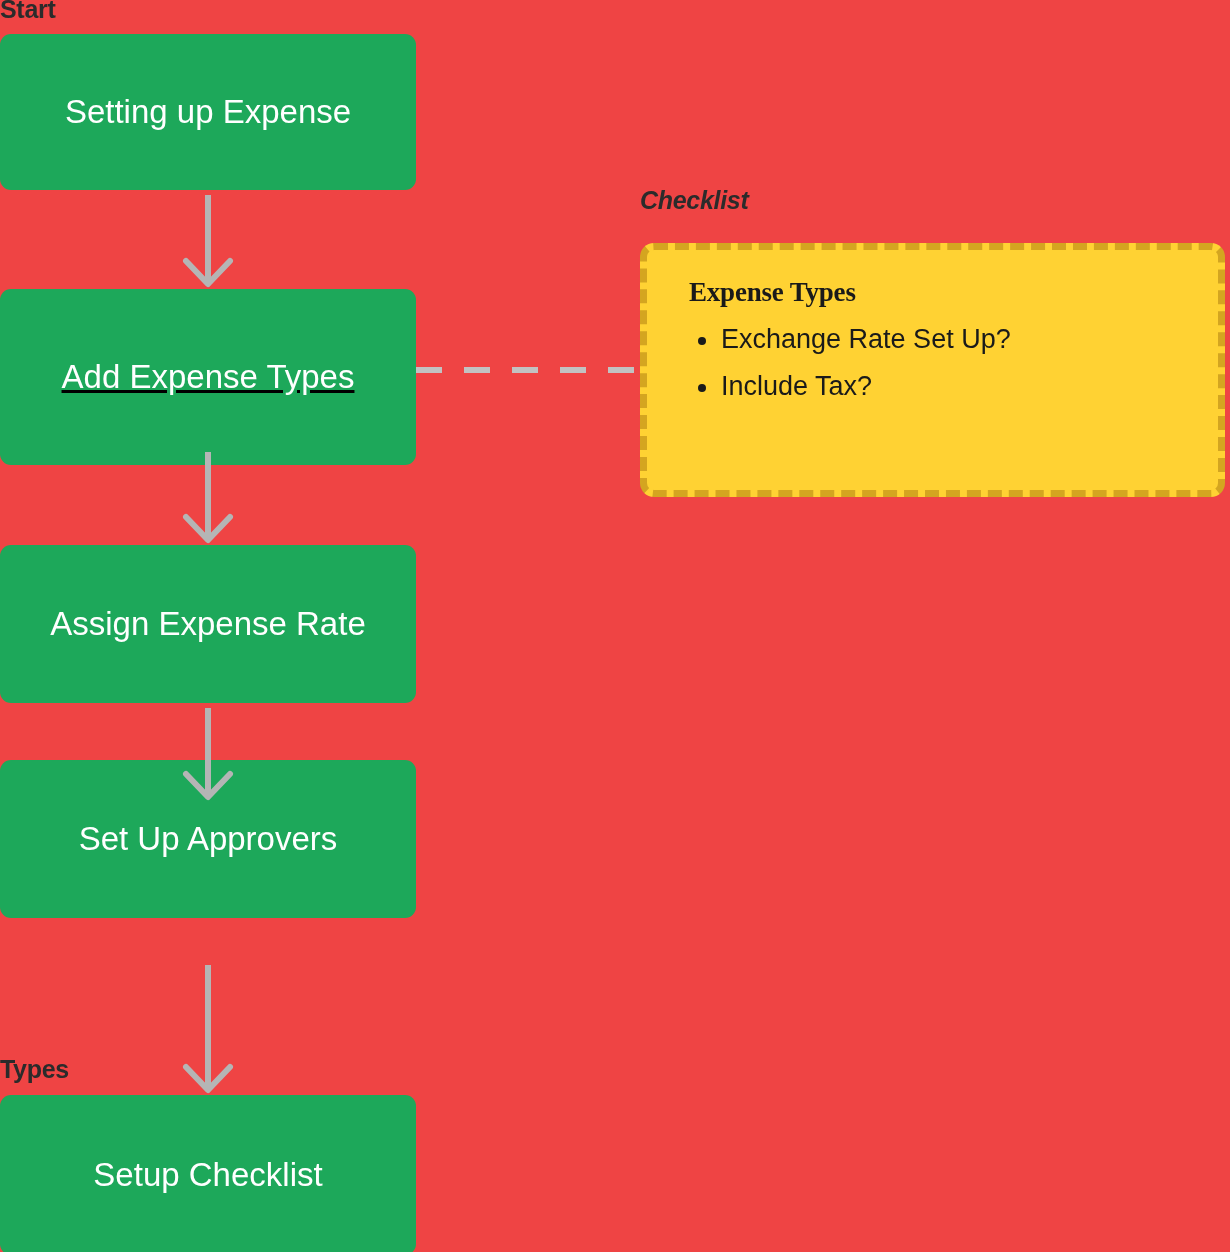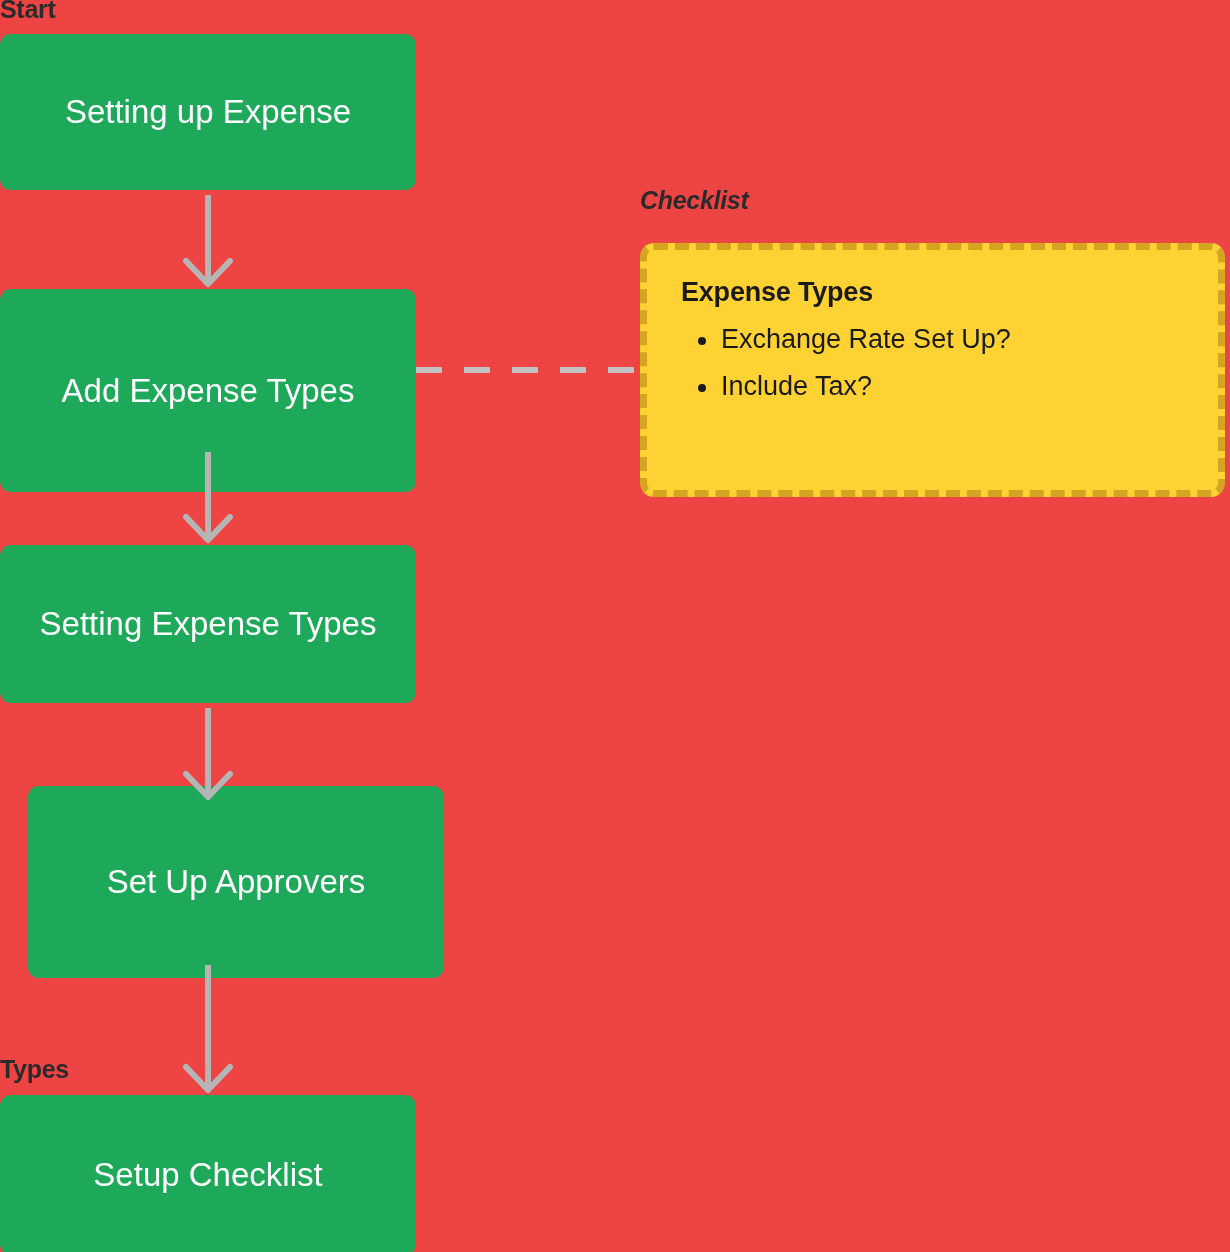--- a/index.html
+++ b/index.html
@@ -66,25 +66,25 @@
     top: 243px;
     width: 585px;
     height: 254px;
     background: #FFD233;
     border: 7px dashed #D4A520;
     border-radius: 14px;
     box-sizing: border-box;
     padding: 26px 28px 0 30px;
   }
   .note-title {
-    font-family: Liberation Sans, sans-serif;
+    font-family: Liberation Serif, serif;
     font-size: 27px;
     font-weight: bold;
     color: #1a1a1a;
-    margin: 0 0 6px 4px;
+    margin: 0 0 6px 12px;
     line-height: 1.25;
     letter-spacing: -0.2px;
   }
   .note-list {
     margin: 0;
     padding: 0 0 0 44px;
     list-style: none;
   }
   .note-list-item {
     font-family: "Liberation Sans", sans-serif;
@@ -112,29 +112,29 @@
   <div class="section-label" style="left:0px; top:-3px;">Start</div>
 
   <div class="section-label" style="left:640px; top:188px;font-style:italic;">Checklist</div>
 
   <div class="section-label" style="left:0px; top:1057px;">Types</div>
 
   <div class="node" style="top:34px; height:156px;">
     <span class="node-label">Setting up Expense</span>
   </div>
 
-  <div class="node" style="top:289px; height:203px;">
+  <div class="node" style="top:289px; height:176px;text-decoration:underline;">
     <span class="node-label">Add Expense Types</span>
   </div>
 
   <div class="node" style="top:545px; height:158px;">
-    <span class="node-label">Setting Expense Types</span>
+    <span class="node-label">Assign Expense Rate</span>
   </div>
 
-  <div class="node" style="top:786px; height:192px;margin-left:28px;">
+  <div class="node" style="top:760px; height:158px;">
     <span class="node-label">Set Up Approvers</span>
   </div>
 
   <div class="node" style="top:1095px; height:160px;">
     <span class="node-label">Setup Checklist</span>
   </div>
 
   <svg class="arrow" width="1230" height="1252" xmlns="http://www.w3.org/2000/svg">
 
     <g>

